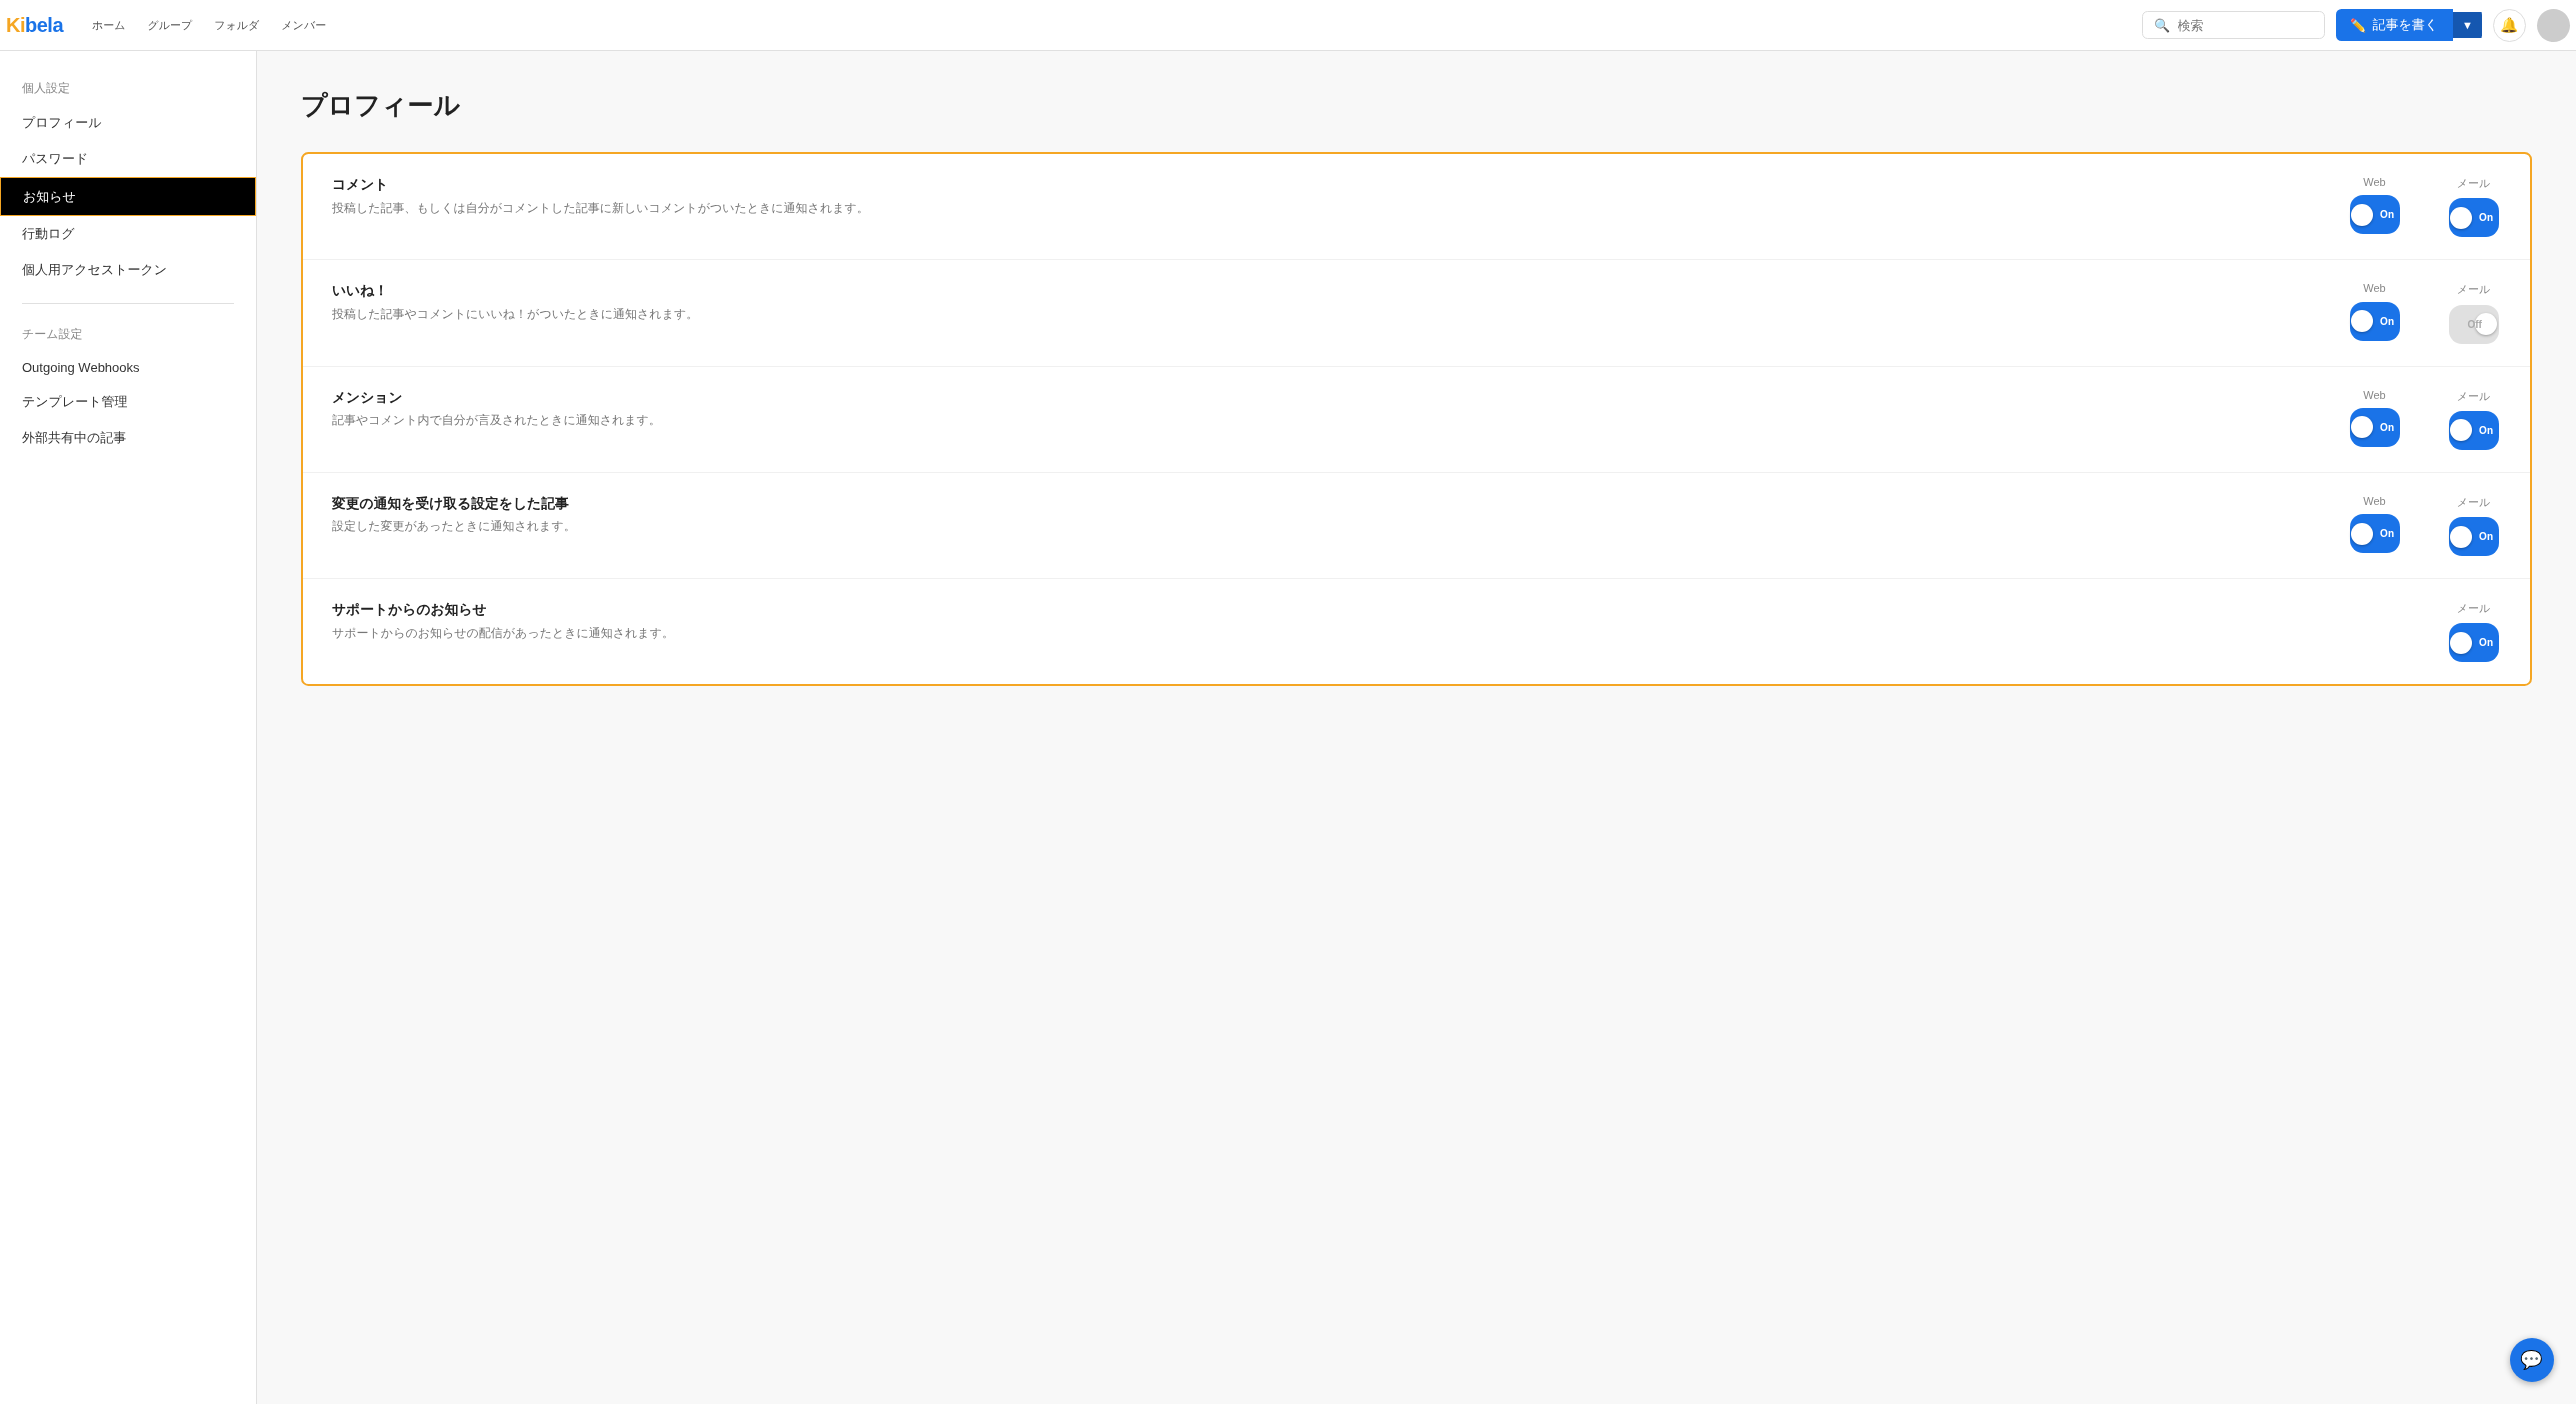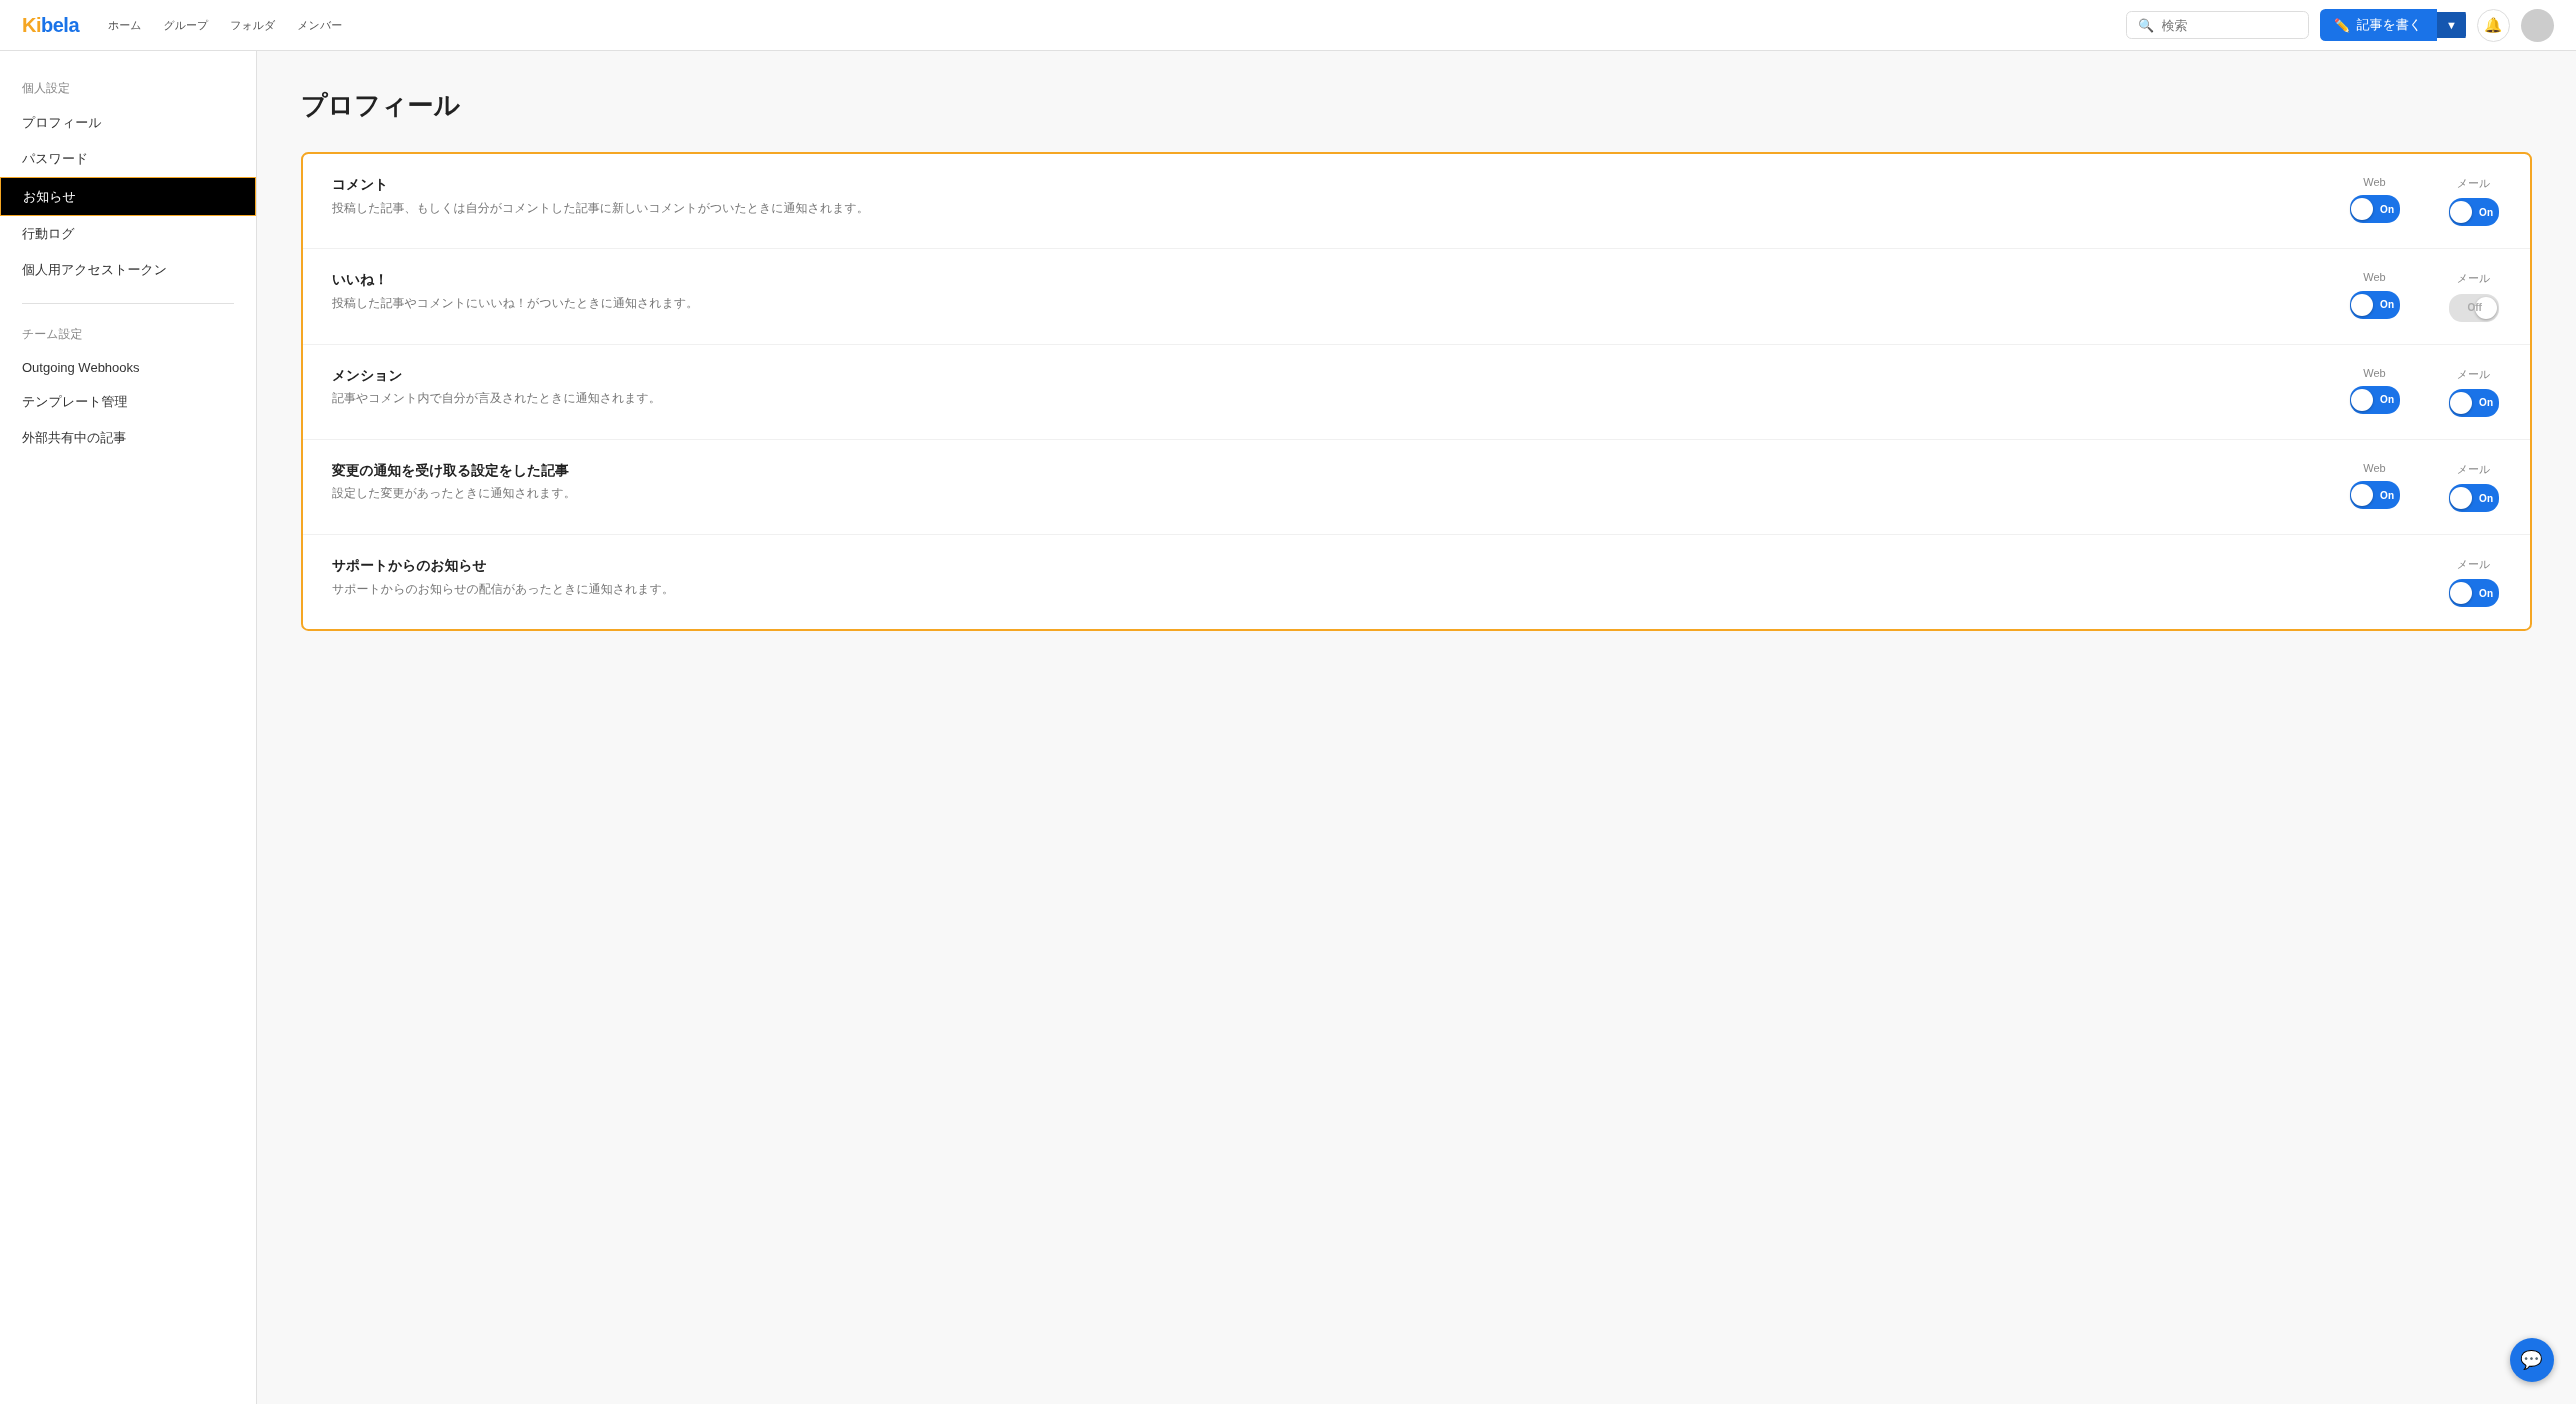--- a/index.html
+++ b/index.html
@@ -5,21 +5,21 @@
     * { box-sizing: border-box; margin: 0; padding: 0; }
     body { font-family: -apple-system, BlinkMacSystemFont, 'Hiragino Sans', 'Hiragino Kaku Gothic ProN', 'Yu Gothic', sans-serif; background: #f5f5f5; color: #333; font-size: 13px; }
 
     
     .header {
       background: #fff;
       border-bottom: 0.9px solid #e0e0e0;
       height: 51px;
       display: flex;
       align-items: center;
-      padding: 0 22px;
+      padding: 0 6px;
       gap: 29px;
       position: fixed;
       top: 0; left: 0; right: 0;
       z-index: 100;
     }
     .logo {
       font-size: 20px;
       font-weight: bold;
       color: #1a73e8;
       letter-spacing: -0.5px;
@@ -143,21 +143,21 @@
       min-width: 55px;
     }
     .toggle-label {
       font-size: 11px;
       color: #888;
     }
 
     
     .toggle {
       width: 50px;
-      height: 28px;
+      height: 39px;
       border-radius: 13px;
       cursor: pointer;
       position: relative;
       display: flex;
       align-items: center;
       padding: 1.8px;
       transition: background 0.2s;
     }
     .toggle.on { background: #1a73e8; justify-content: flex-start; }
     .toggle.off { background: #e0e0e0; justify-content: flex-end; }

